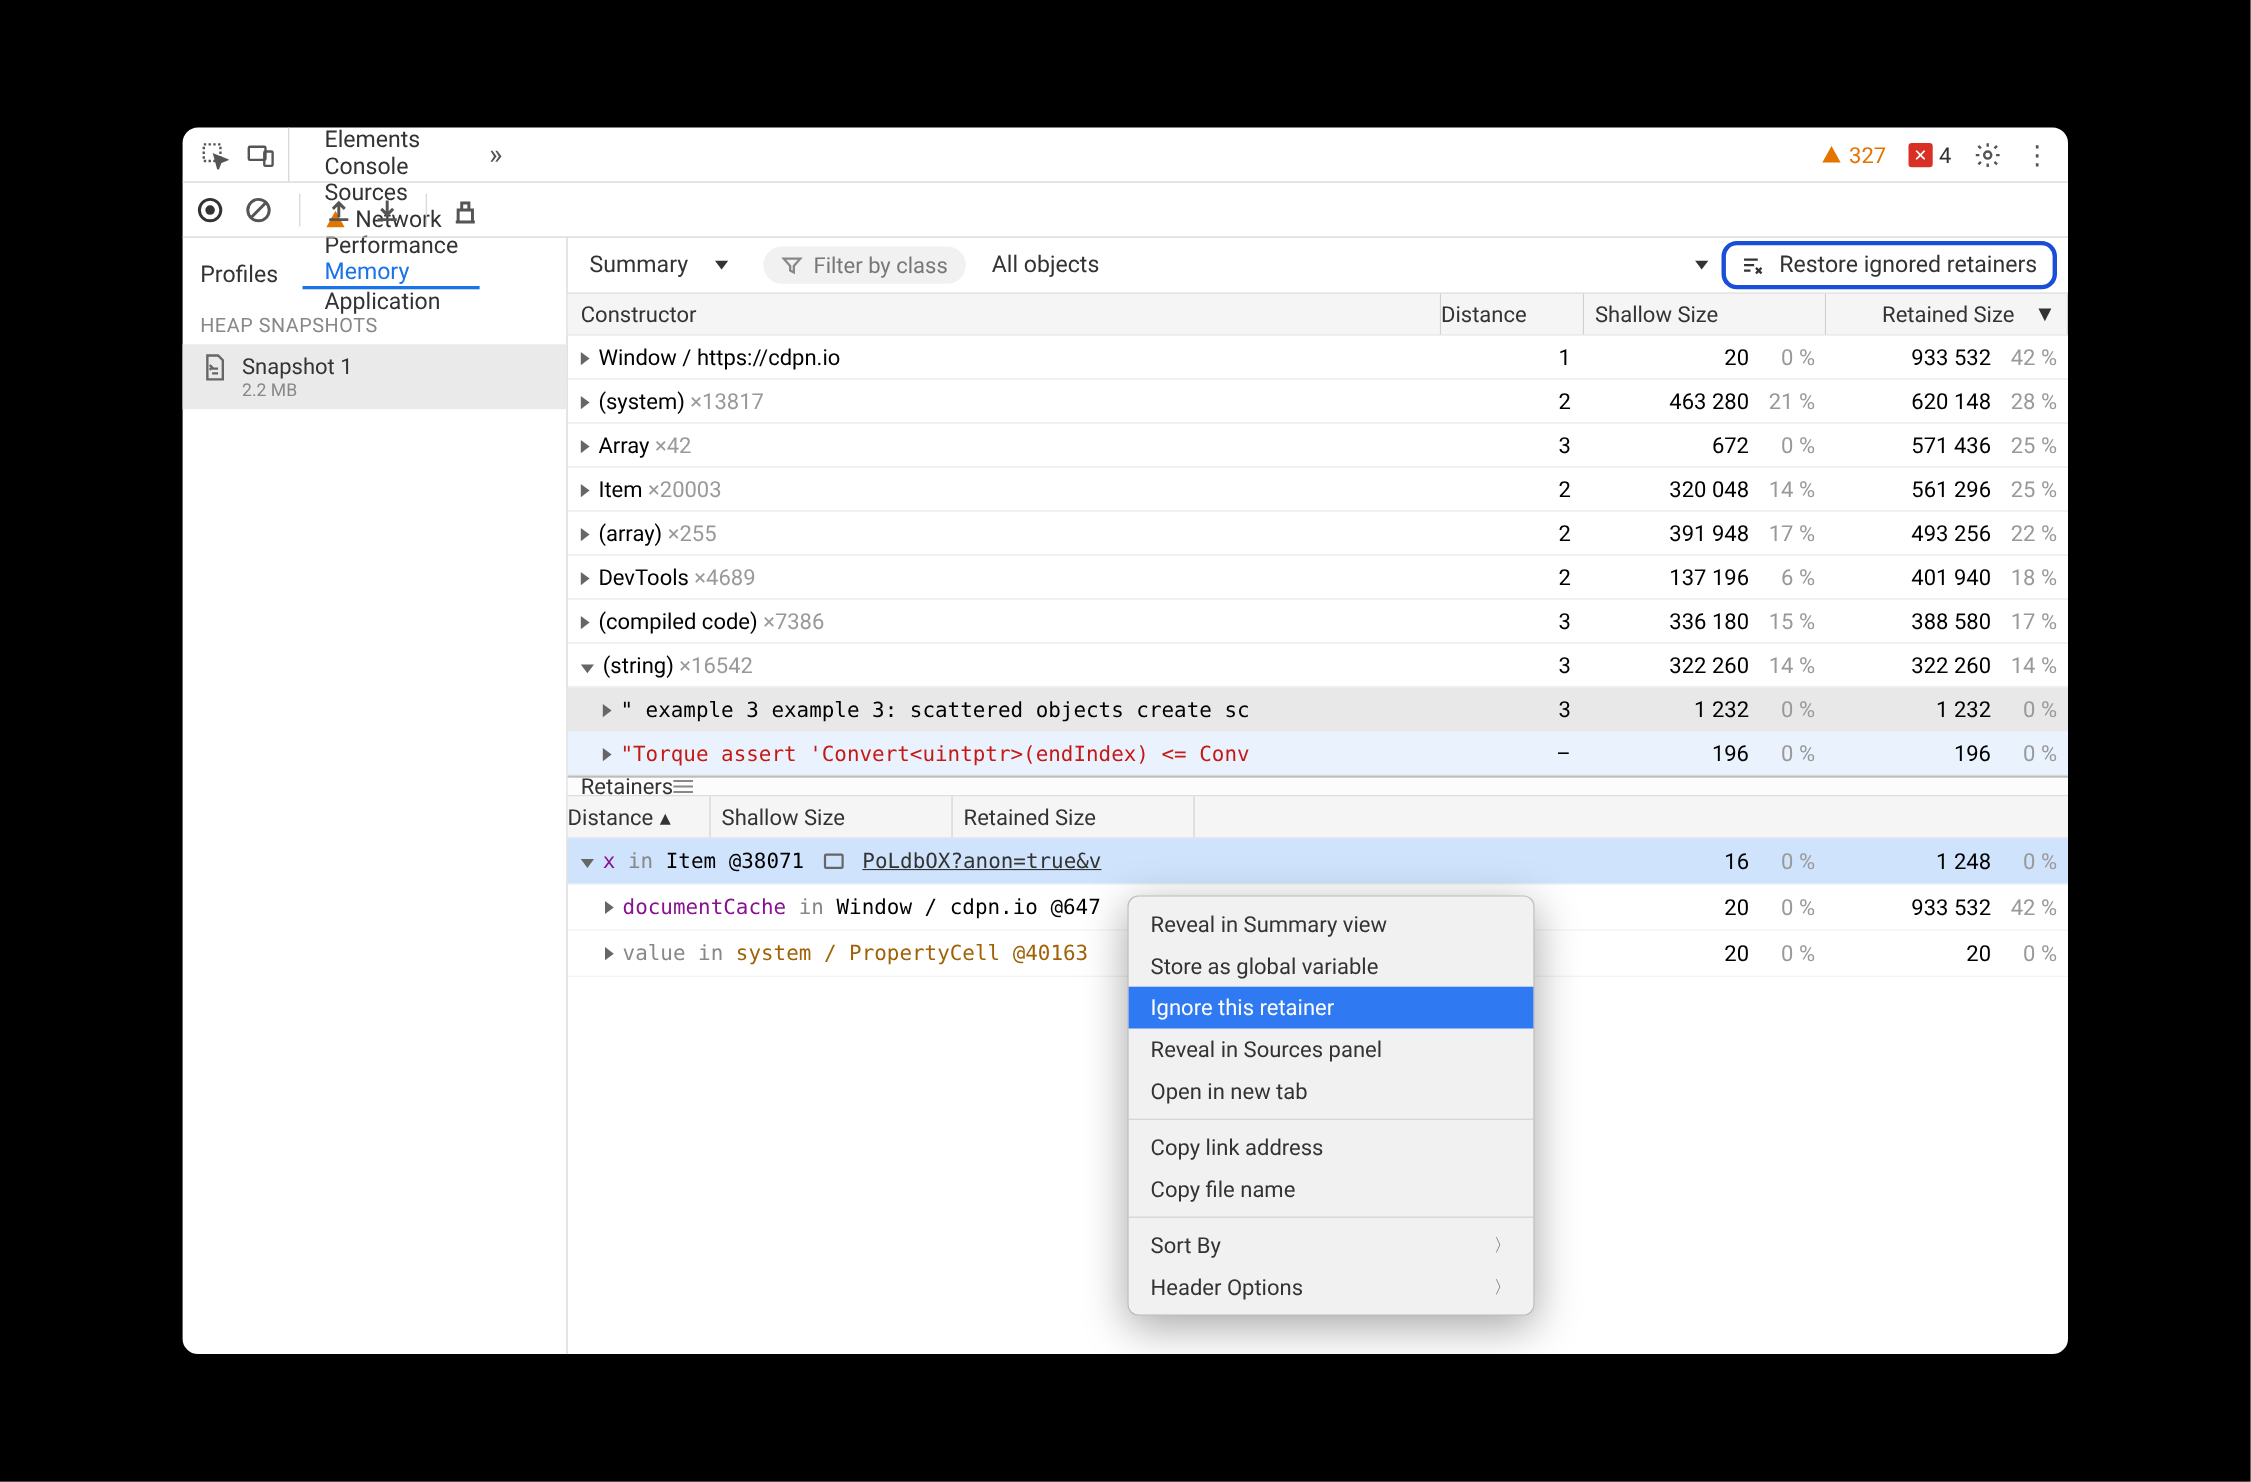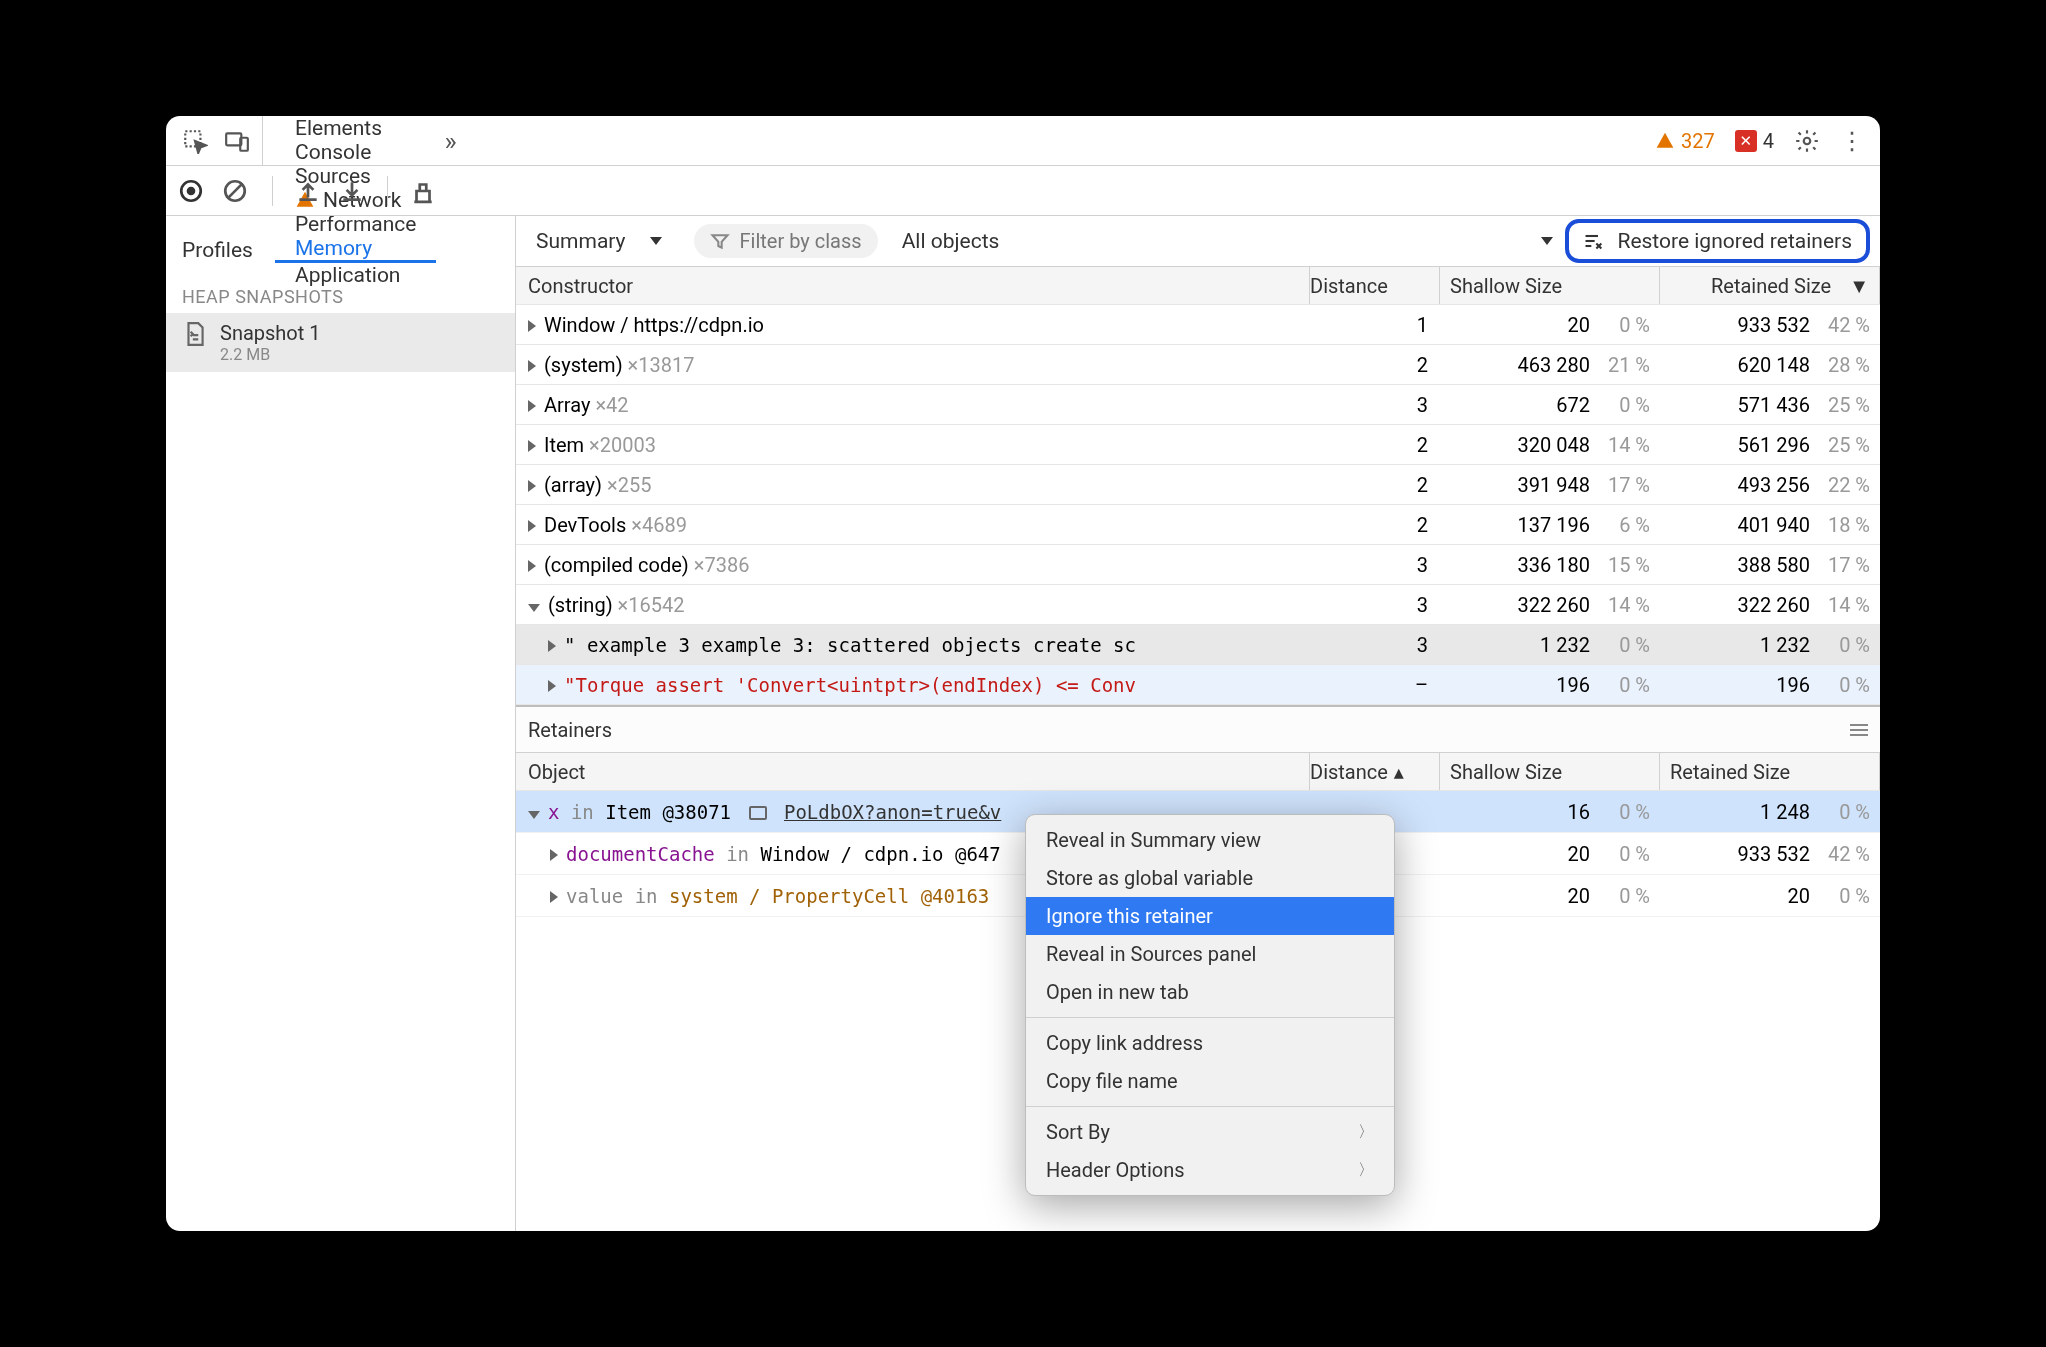--- a/index.html
+++ b/index.html
@@ -263,30 +263,30 @@
 .disclosure.open {
   border-left: 6px solid transparent;
   border-right: 6px solid transparent;
   border-top: 8px solid #666;
   border-bottom:none;
 }
 .monostr { font-family: Menlo, monospace; font-size: 19px; }
 .str-red { color: #c41a16; }
 .indent1 { padding-left: 32px; }
 .retainers-header {
-  height: 48px;
+  height: 19px;
   display: flex;
   align-items: center;
   padding: 0 12px;
   font-size: 20px;
   color: #333;
   border-top: 2px solid #bdbdbd;
   border-bottom: 1px solid #d0d0d0;
   background: #fcfcfc;
-  justify-content: space-between;
+  justify-content: flex-start;
 }
 .retain-row { display:flex; align-items:center; height:42px; font-size:20px; border-bottom:1px solid #f1f1f1; }
 .retain-row.hl { background: #cfe3fc; }
 .retain-obj { flex:1; padding-left: 12px; font-family: Menlo, monospace; font-size:19px; overflow:hidden; white-space:nowrap;}
 .keyword-purple { color: #881391; }
 .keyword-gray { color: #888; }
 .link { color: #333; text-decoration: underline; }
 .ctx-menu {
   position: absolute;
   left: 1025px;
@@ -585,21 +585,20 @@
 
         <div class="retainers-header">
           <span>Retainers</span>
           <svg width="18" height="14">
               <line x1="0" y1="2" x2="18" y2="2" stroke="#888" stroke-width="2"></line>
               <line x1="0" y1="7" x2="18" y2="7" stroke="#888" stroke-width="2"></line>
               <line x1="0" y1="12" x2="18" y2="12" stroke="#888" stroke-width="2"></line>
             </svg>
         </div>
         <div class="grid-header">
-          <div class="col col-c">Object</div>
           <div class="col col-d">
               <span>Distance</span>
               <span style="margin-left:6px;">▴</span>
             </div>
           <div class="col col-s" style="justify-content:flex-start;padding-left:10px;">
               <span>Shallow Size</span>
             </div>
           <div class="col col-r" style="justify-content:flex-start;padding-left:10px;">
               <span>Retained Size</span>
             </div>

